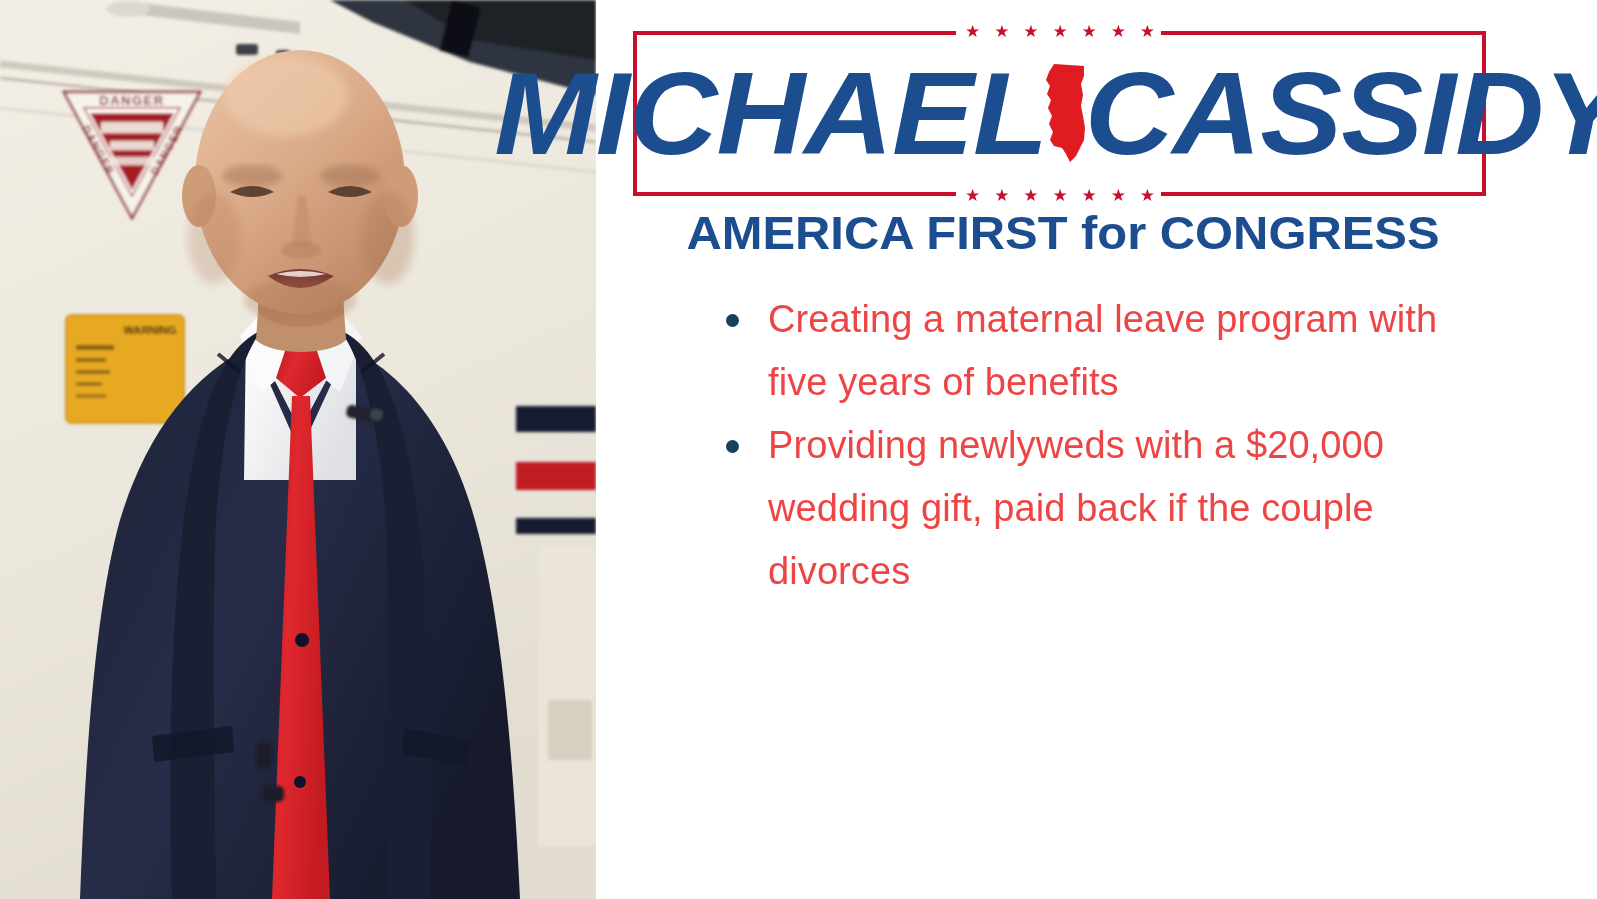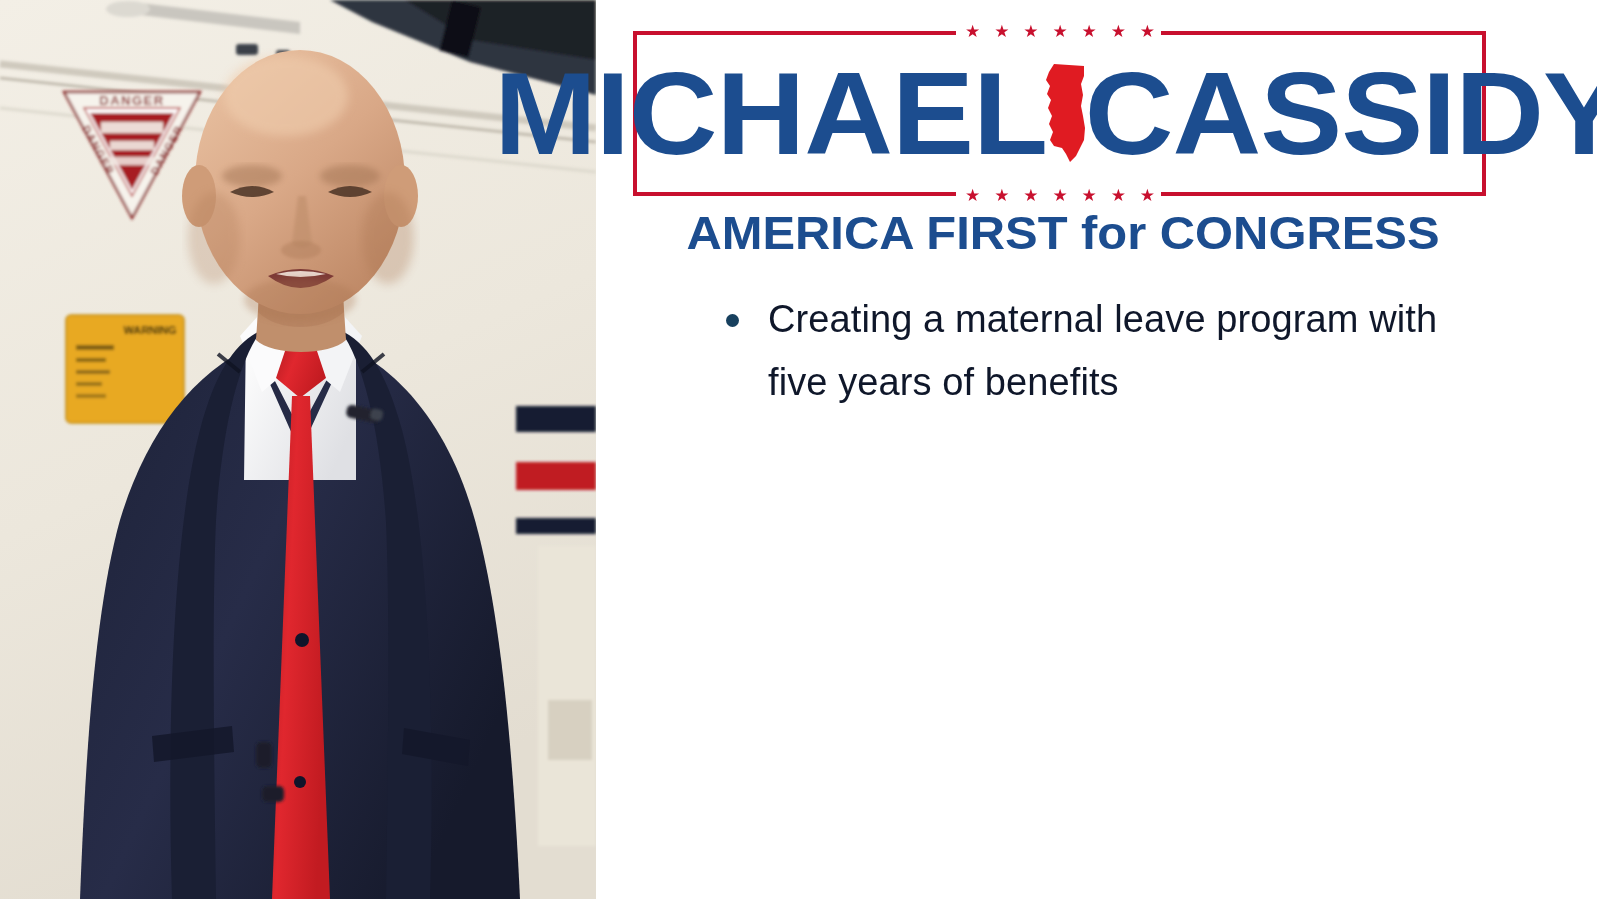--- a/index.html
+++ b/index.html
@@ -87,20 +87,21 @@
   .namerow {
     position: absolute;
     left: 7px;
     top: 23px;
     width: 853px;
     height: 165px;
     display: flex;
     align-items: center;
     justify-content: center;
     gap: 0px;
+    font-style: italic;
   }
   .nameword {
     font-family: "Liberation Sans Narrow", "Liberation Sans", sans-serif;
     font-weight: 700;
     font-size: 116px;
     line-height: 1;
     color: #1c4d8f;
     letter-spacing: -1px;
     transform: scaleX(1.06);
     white-space: nowrap;
@@ -138,21 +139,21 @@
     padding: 0;
     color: #1d3b4f;
   }
   .bullets li {
     position: relative;
     padding-left: 62px;
     margin: 0 0 0 0;
     font-family: "Liberation Sans Narrow", "Liberation Sans", sans-serif;
     font-size: 38px;
     line-height: 63px;
-    color: #0f172a;
+    color: #ef4444;
     max-width: 700px;
     letter-spacing: 0.1px;
   }
   .bullets li .dot {
     position: absolute;
     left: 20px;
     top: 26px;
     width: 13px;
     height: 13px;
     border-radius: 50%;
@@ -358,16 +359,20 @@
       </div>
 
       <div class="tagline">AMERICA FIRST for CONGRESS</div>
     </div>
 
     <ul class="bullets">
       <li>
         <span class="dot"></span>
         <span>Creating a maternal leave program with five years of benefits</span>
       </li>
+      <li>
+        <span class="dot"></span>
+        <span>Providing newlyweds with a $20,000 wedding gift, paid back if the couple divorces</span>
+      </li>
     </ul>
 
   </div>
 </div>
 
 </body></html>

